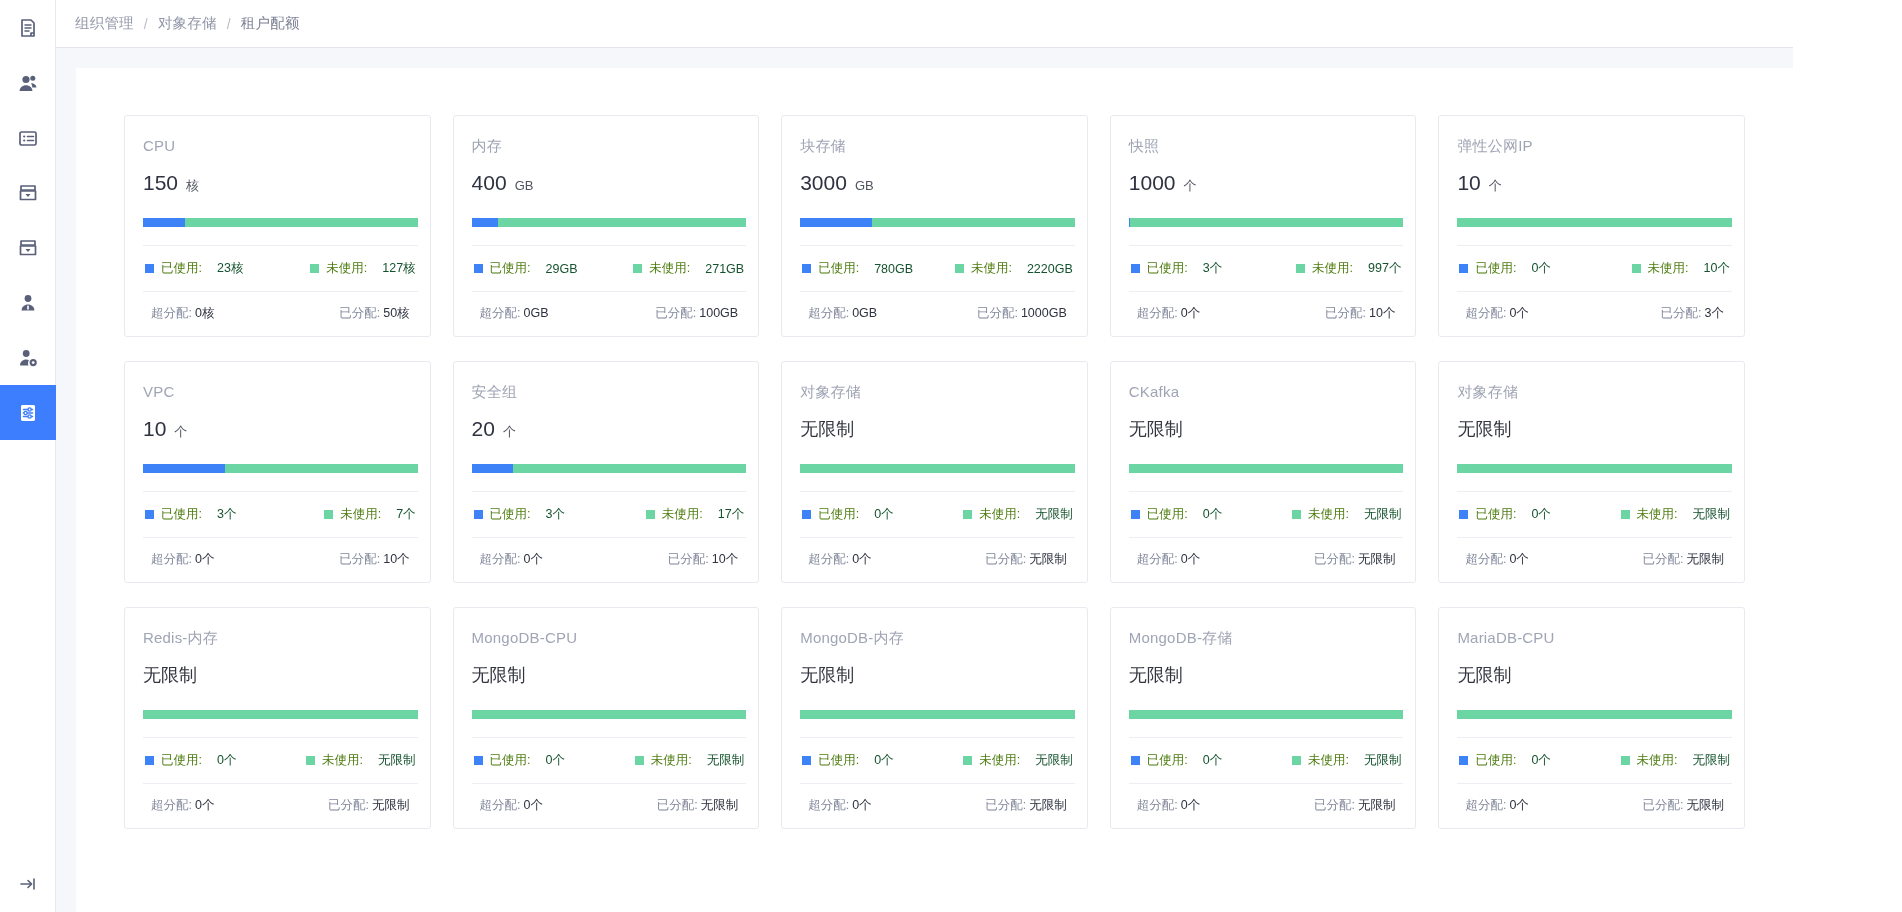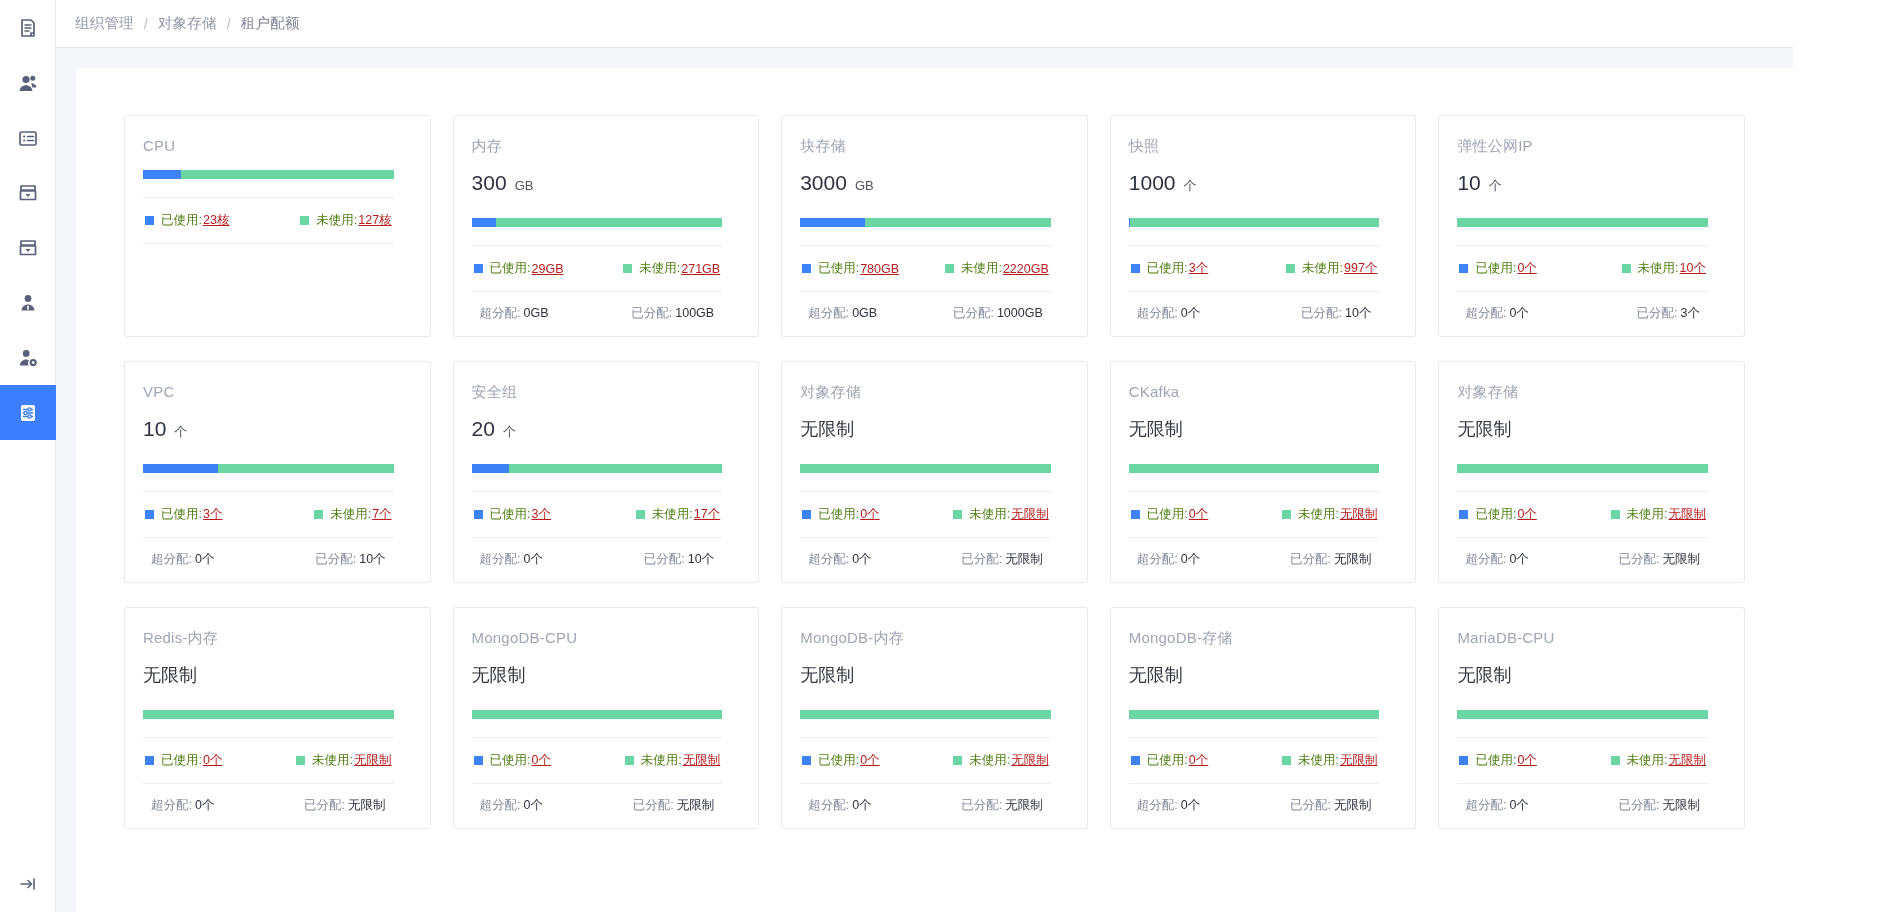--- a/index.html
+++ b/index.html
@@ -112,21 +112,21 @@
     display: grid;
     grid-template-columns: repeat(5, 1fr);
     column-gap: 22px;
     row-gap: 24px;
   }
 
   .card {
     background: #ffffff;
     border: 1px solid #e8eaf0;
     border-radius: 3px;
-    padding: 20px 36px 14px 18px;
+    padding: 20px 12px 14px 18px;
     min-height: 222px;
     display: flex;
     flex-direction: column;
     cursor: default;
   }
 
   .card-title {
     font-size: 15px;
     color: #a0a5b5;
     line-height: 20px;
@@ -184,21 +184,21 @@
   }
   .legend-item { display: flex; align-items: center; }
   .swatch {
     width: 9px; height: 9px;
     margin-right: 7px;
     flex: 0 0 auto;
   }
   .swatch.blue  { background: #3d82f7; }
   .swatch.green { background: #6bd6a3; }
   .legend-label { color: #4d7c0f; }
-  .legend-value { color: #b91c1c; margin-left: 1px; text-decoration: underline; }
+  .legend-value { color: #14532d; margin-left: 15px; }
 
   .footer-row {
     display: flex;
     align-items: center;
     justify-content: space-between;
     padding: 13px 8px 0 8px;
     font-size: 12.5px;
     white-space: nowrap;
   }
   .foot-label { color: #82889b; }
@@ -311,43 +311,51 @@
           <span class="crumb-sep">/</span>
           <span class="crumb last">租户配额</span>
         </div>
     </header>
 
     <div class="page">
       <div class="panel">
         <div class="grid" id="card-grid">
             <div class="card">
               <div class="card-title">CPU</div>
+              <div class="card-amount">
+                <span class="amount-num">150</span>
+                <span class="amount-unit">核</span>
+              </div>
               <div class="bar">
                 <div class="bar-used" style="width: 15.33%; background: rgb(61, 130, 247);"></div>
                 <div class="bar-free" style="background: rgb(107, 214, 163);"></div>
               </div>
               <div class="divider"></div>
               <div class="legend">
                 <div class="legend-item">
                   <span class="swatch blue"></span>
                   <span class="legend-label">已使用:</span>
                   <span class="legend-value">23核</span>
                 </div>
                 <div class="legend-item">
                   <span class="swatch green"></span>
                   <span class="legend-label">未使用:</span>
                   <span class="legend-value">127核</span>
                 </div>
               </div>
               <div class="divider"></div>
+              <div class="footer-row">
+                <div><span class="foot-label">超分配:</span><span class="foot-value">0核</span></div>
+                <div><span class="foot-label">已分配:</span><span class="foot-value">50核</span></div>
+              </div>
             </div>
             <div class="card">
               <div class="card-title">内存</div>
               <div class="card-amount">
-                <span class="amount-num">300</span>
+                <span class="amount-num">400</span>
                 <span class="amount-unit">GB</span>
               </div>
               <div class="bar">
                 <div class="bar-used" style="width: 9.67%; background: rgb(61, 130, 247);"></div>
                 <div class="bar-free" style="background: rgb(107, 214, 163);"></div>
               </div>
               <div class="divider"></div>
               <div class="legend">
                 <div class="legend-item">
                   <span class="swatch blue"></span>

